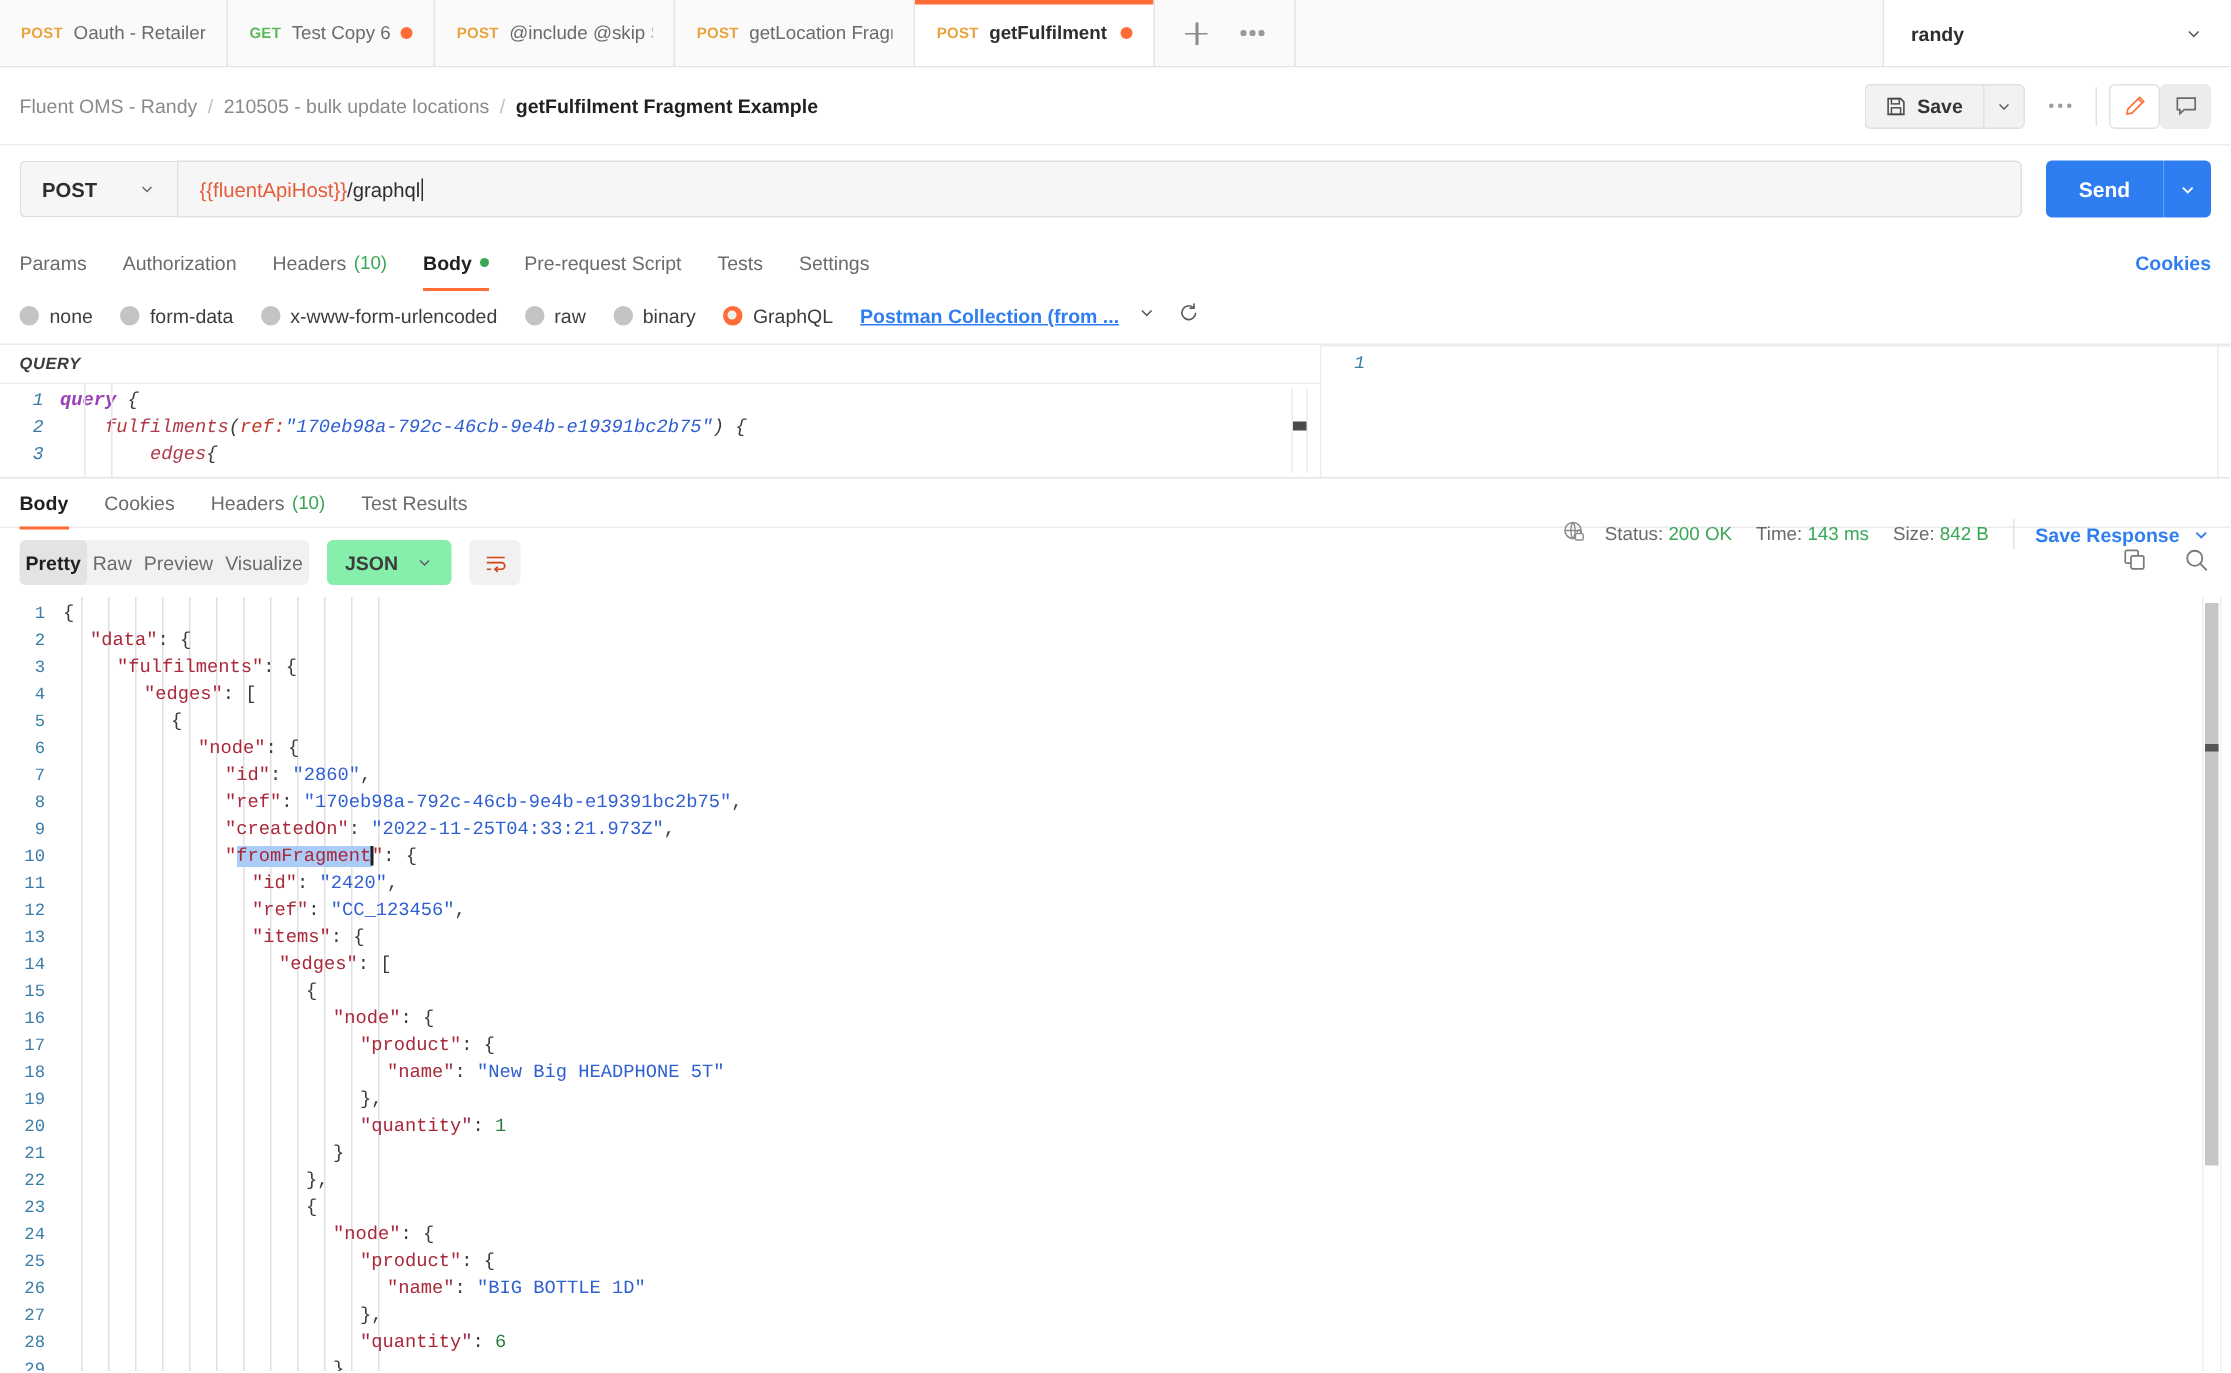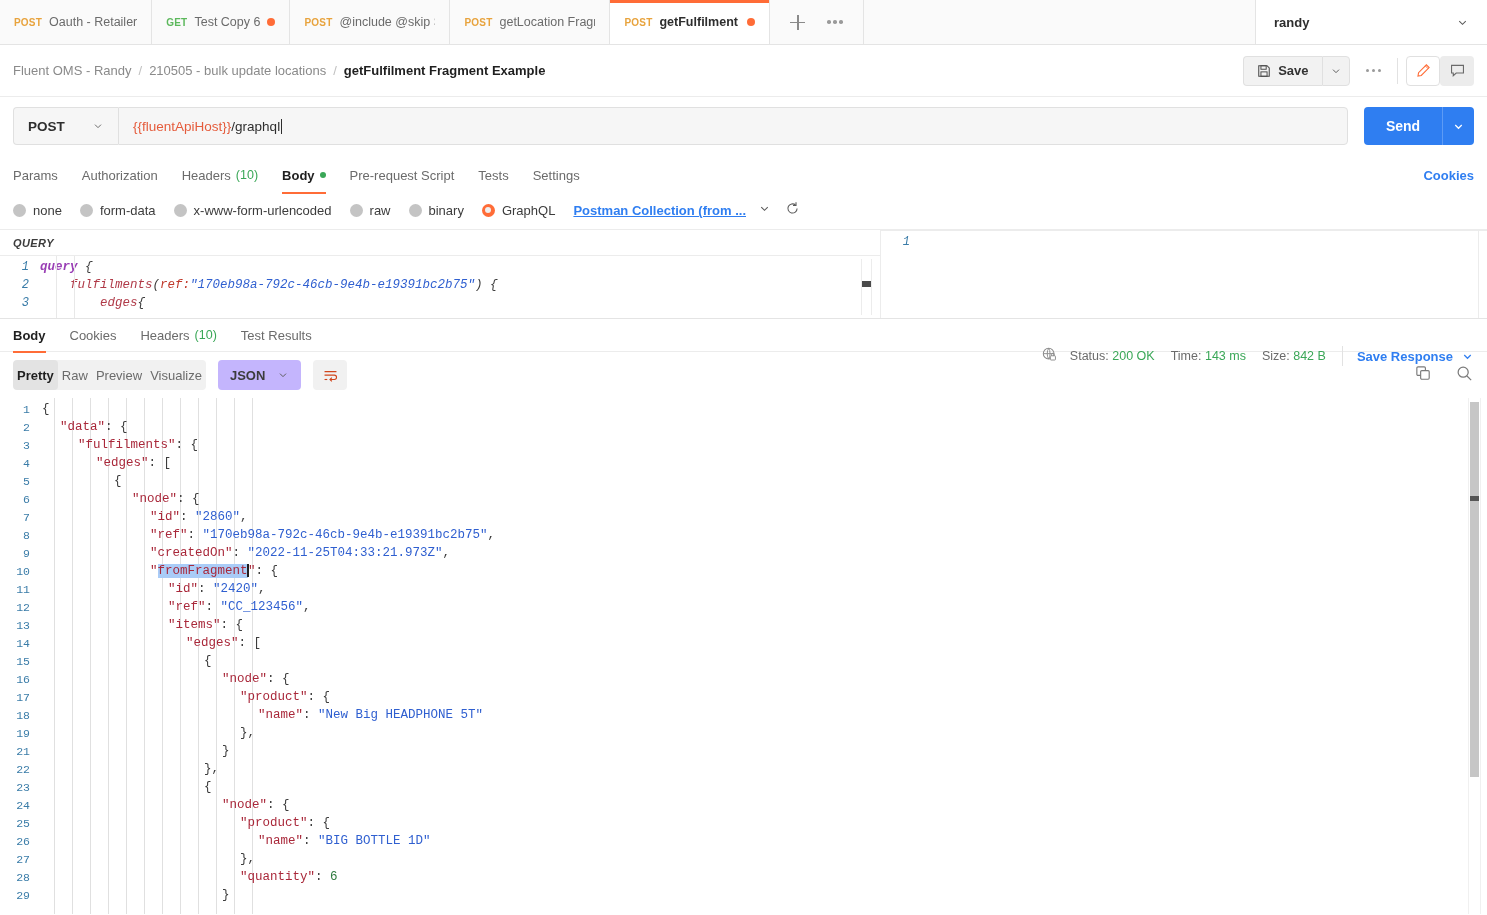--- a/index.html
+++ b/index.html
@@ -314,21 +314,21 @@
     display: flex; align-items: center; padding: 0 4px;
     font-size: 13px; color: #6b6b6b; cursor: pointer;
   }
   .seg.active {
     background: #e3e3e3; color: #1f1f1f; font-weight: bold;
     border-radius: 4px;
   }
   .fmt-select {
     display: flex; align-items: center; gap: 12px;
     height: 30px; padding: 12px 12px; margin-left: 12px;
-    background: #c4b5fd; border-radius: 4px;
+    background: #86efac; border-radius: 4px;
     font-size: 13px; font-weight: 600; color: #3c3c3c;
     cursor: pointer;
   }
   .wrap-btn {
     display: flex; align-items: center; justify-content: center;
     width: 34px; height: 30px; margin-left: 12px;
     background: #f1f1f1; border-radius: 4px; cursor: pointer;
   }
   .viewbar-right {
     margin-left: auto; display: flex; align-items: center; gap: 22px;
@@ -754,20 +754,24 @@
       </div>
       <div class="jline">
         <span class="jnum">18</span>
         <span class="jcode" style="padding-left: 216px;"><span class="j-key">"name"</span><span class="j-pun">: </span><span class="j-str">"New Big HEADPHONE 5T"</span></span>
       </div>
       <div class="jline">
         <span class="jnum">19</span>
         <span class="jcode" style="padding-left: 198px;"><span class="j-pun">},</span></span>
       </div>
       <div class="jline">
+        <span class="jnum">20</span>
+        <span class="jcode" style="padding-left: 198px;"><span class="j-key">"quantity"</span><span class="j-pun">: </span><span class="j-num">1</span></span>
+      </div>
+      <div class="jline">
         <span class="jnum">21</span>
         <span class="jcode" style="padding-left: 180px;"><span class="j-pun">}</span></span>
       </div>
       <div class="jline">
         <span class="jnum">22</span>
         <span class="jcode" style="padding-left: 162px;"><span class="j-pun">},</span></span>
       </div>
       <div class="jline">
         <span class="jnum">23</span>
         <span class="jcode" style="padding-left: 162px;"><span class="j-pun">{</span></span>

